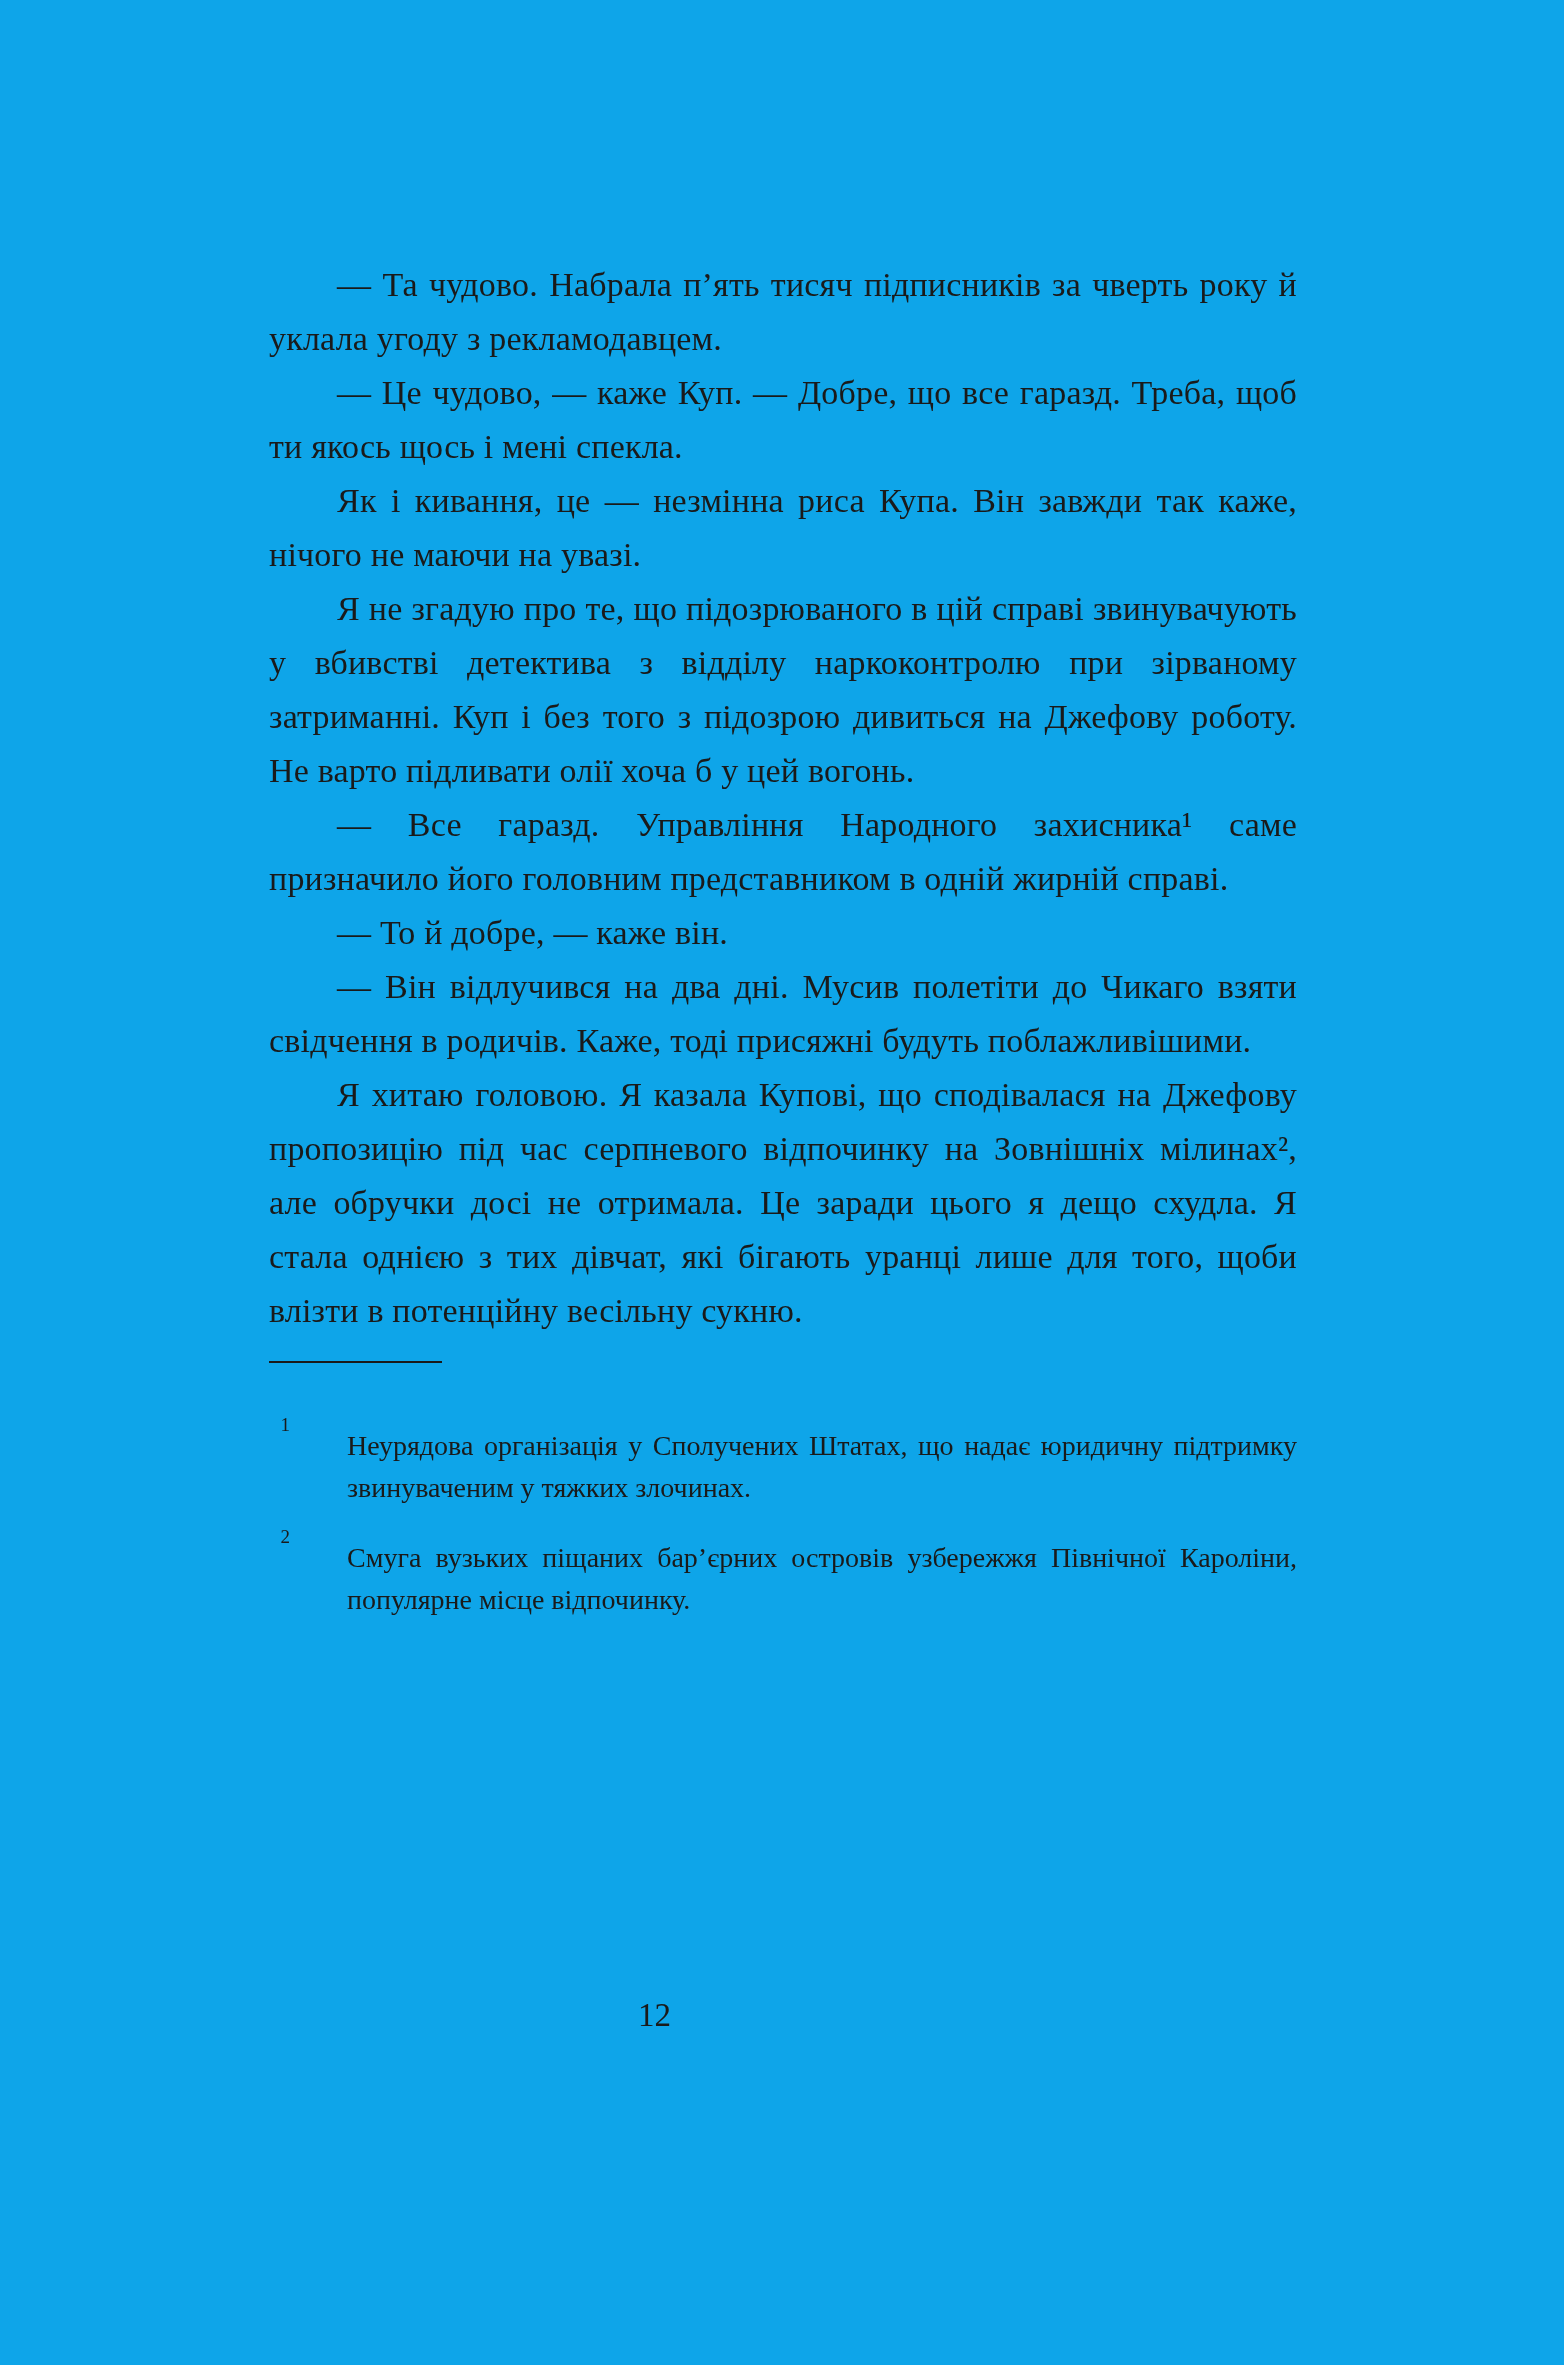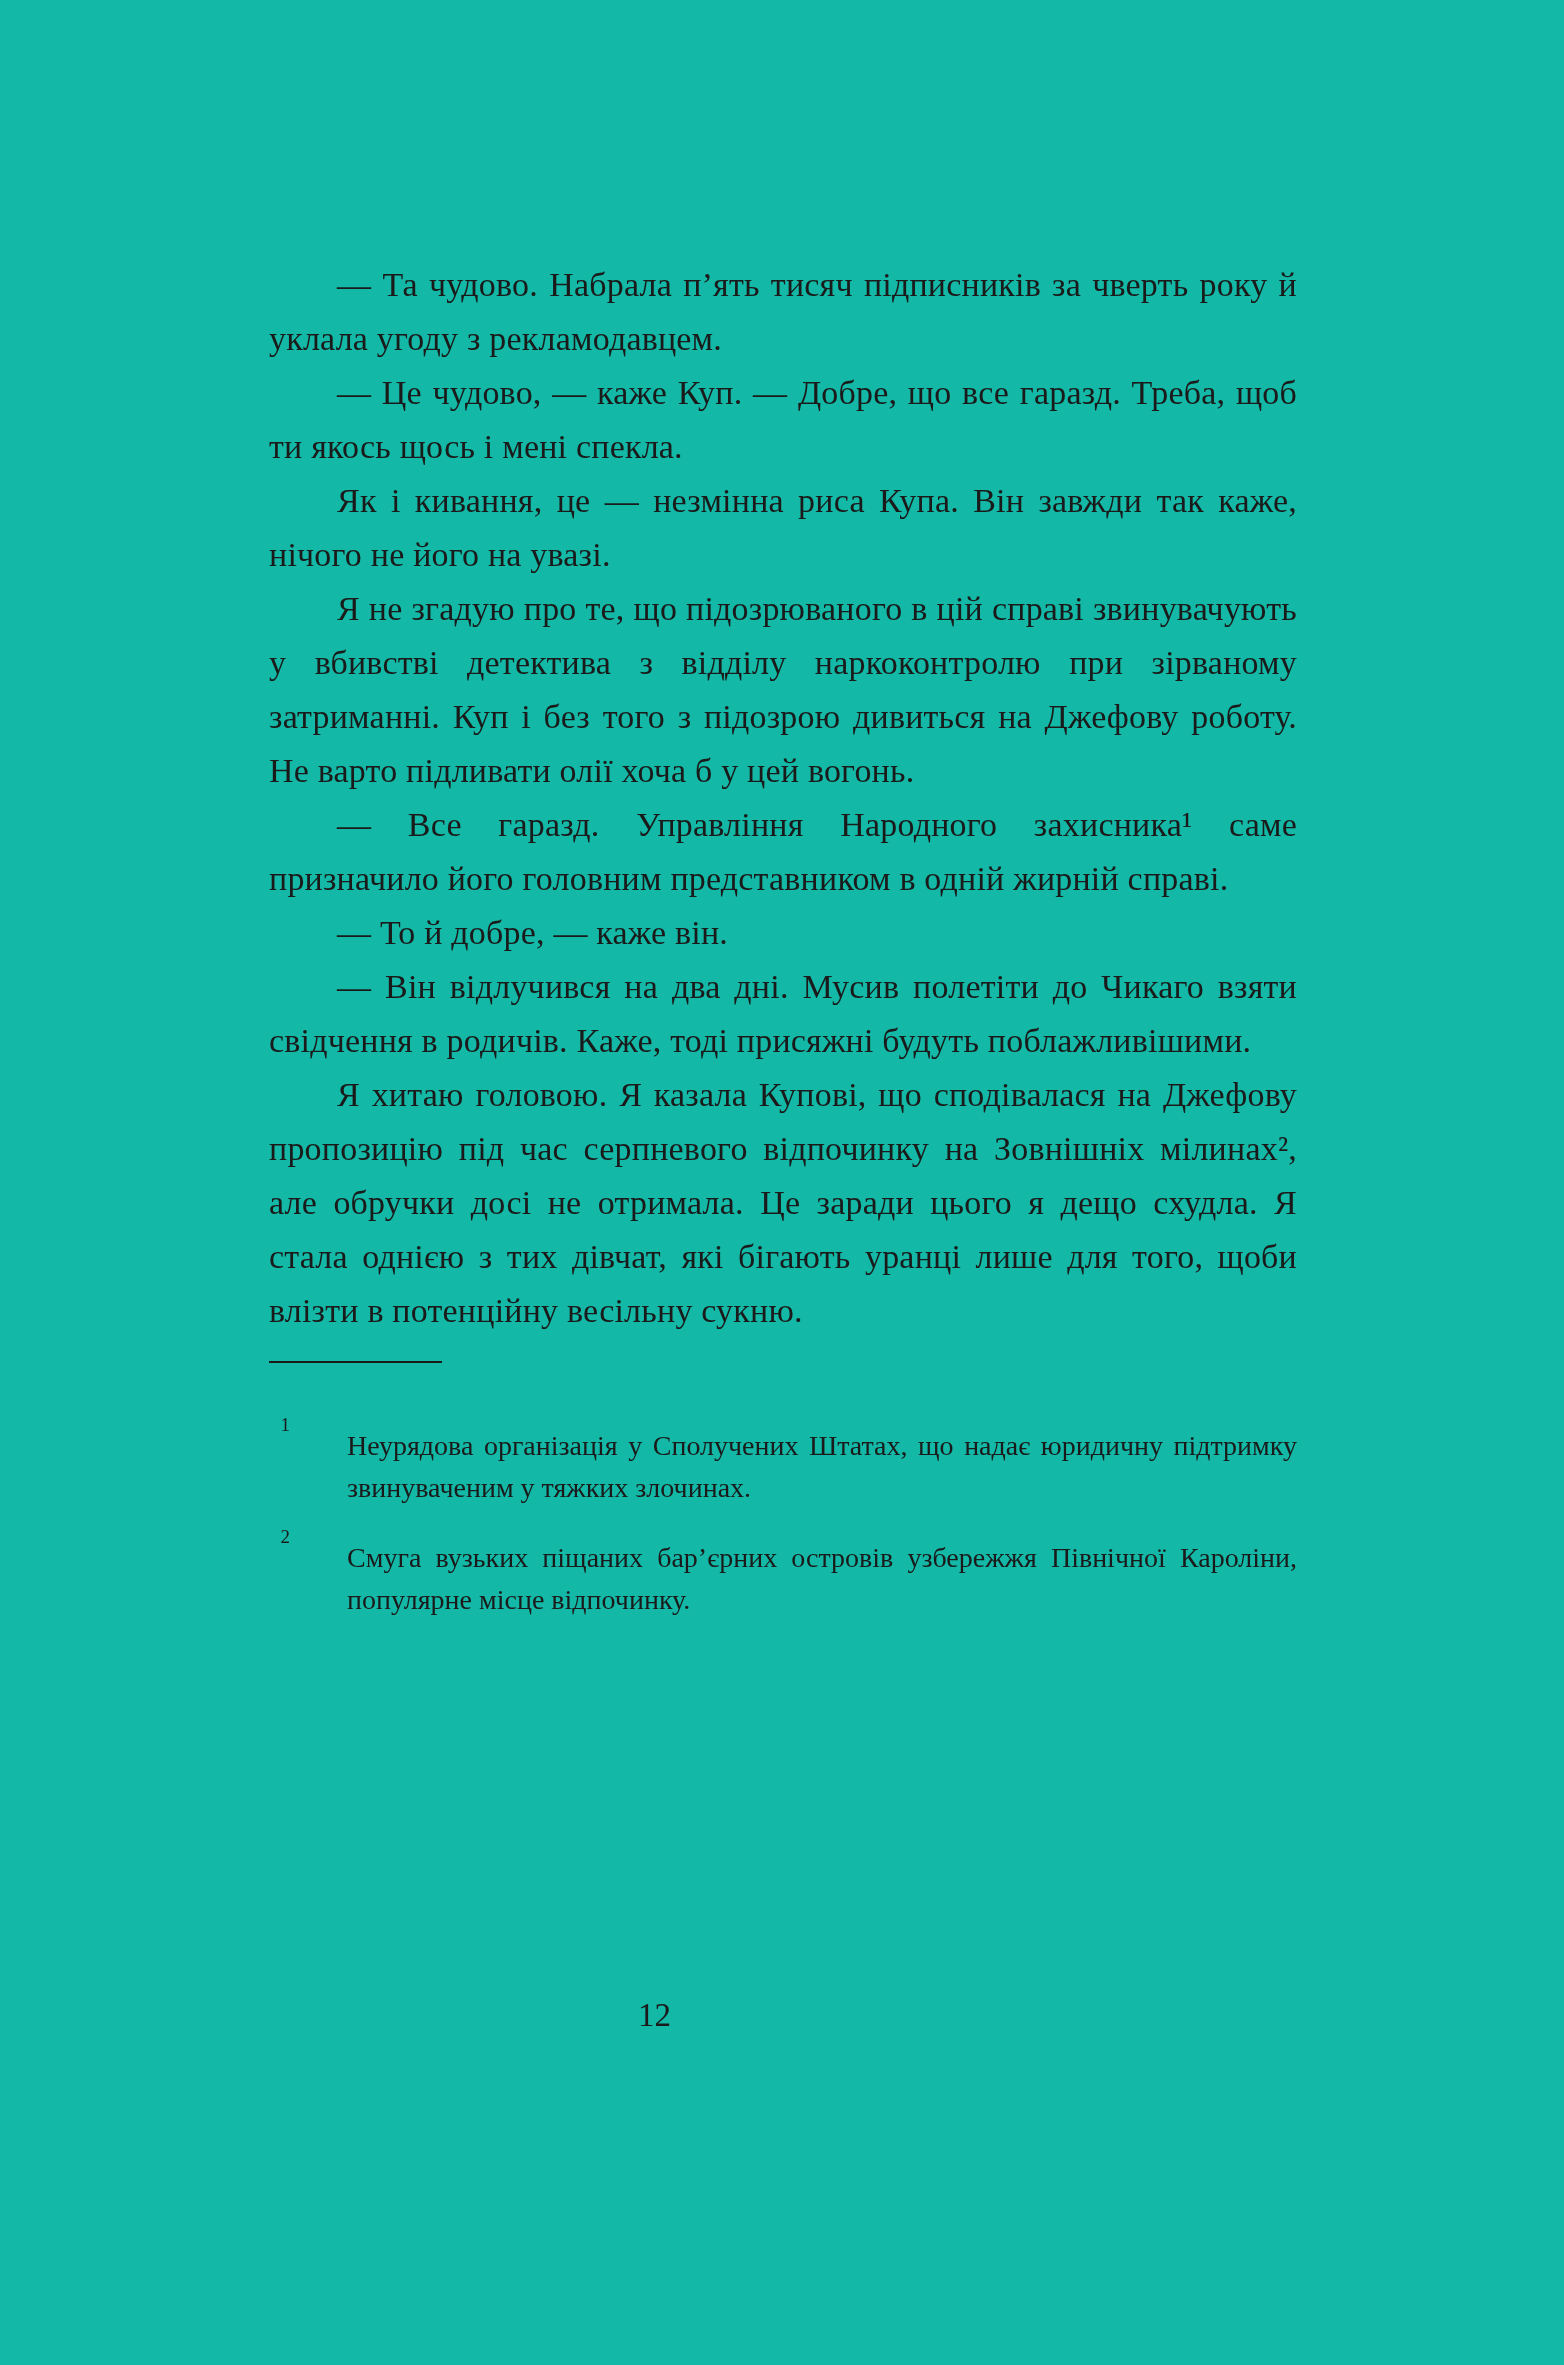--- a/index.html
+++ b/index.html
@@ -11,21 +11,21 @@
     height: 2366px;
     background: #ffffff;
     font-family: "Liberation Serif", "DejaVu Serif", serif;
     color: #1a1a1a;
     position: relative;
     overflow: hidden;
   }
   .book-page {
     position: absolute;
     inset: 0;
-    background: #14b8a6;
+    background: #0ea5e9;
   }
   .text-block {
     position: absolute;
     left: 269px;
     top: 258px;
     width: 1028px;
   }
   .para {
     margin: 0;
     font-size: 34px;
@@ -74,21 +74,21 @@
 </style>
 </head>
 <body>
 
 <div class="book-page">
 
   <div class="text-block">
 
     <p class="para">— Та чудово. Набрала п’ять тисяч підписників за чверть року й уклала угоду з рекламодавцем.</p>
     <p class="para">— Це чудово, — каже Куп. — Добре, що все гаразд. Треба, щоб ти якось щось і мені спекла.</p>
-    <p class="para">Як і кивання, це — незмінна риса Купа. Він завжди так каже, нічого не його на увазі.</p>
+    <p class="para">Як і кивання, це — незмінна риса Купа. Він завжди так каже, нічого не маючи на увазі.</p>
     <p class="para">Я не згадую про те, що підозрюваного в цій справі звинувачують у вбивстві детектива з відділу наркоконтролю при зірваному затриманні. Куп і без того з підозрою дивиться на Джефову роботу. Не варто підливати олії хоча б у цей вогонь.</p>
     <p class="para">— Все гаразд. Управління Народного захисника¹ саме призначило його головним представником в одній жирній справі.</p>
     <p class="para">— То й добре, — каже він.</p>
     <p class="para">— Він відлучився на два дні. Мусив полетіти до Чикаго взяти свідчення в родичів. Каже, тоді присяжні будуть поблажливішими.</p>
     <p class="para">Я хитаю головою. Я казала Купові, що сподівалася на Джефову пропозицію під час серпневого відпочинку на Зовнішніх мілинах², але обручки досі не отримала. Це заради цього я дещо схудла. Я стала однією з тих дівчат, які бігають уранці лише для того, щоби влізти в потенційну весільну сукню.</p>
 
     <div class="footnote-sep"></div>
 
     <div class="footnotes">
       <div class="footnote">

